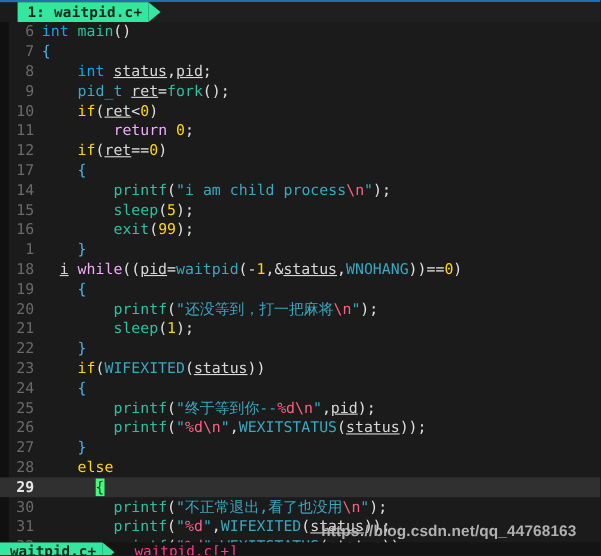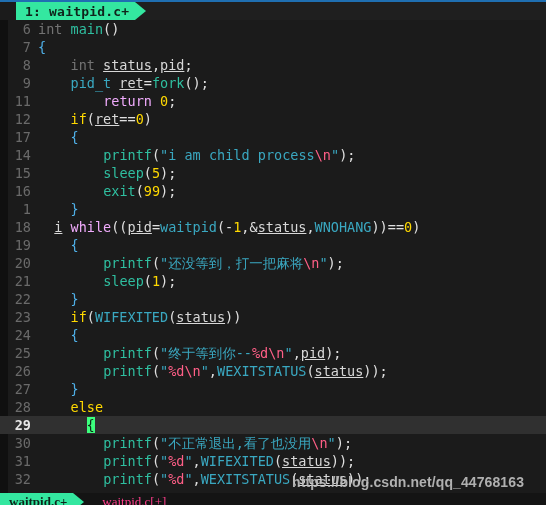--- a/index.html
+++ b/index.html
@@ -96,21 +96,21 @@
     padding-right: 7px;
     box-sizing: border-box;
   }
   .line.cursorline .lnum {
     color: #e8e8e8;
     font-weight: bold;
   }
   .code { white-space: pre; }
 
   
-  .t-type    { color: #737373; }       
+  .t-type    { color: #0ea5e9; }       
   .t-plain   { color: #d8d8d8; text-decoration: underline; }
   .t-kw      { color: #ffd900; }       
   .t-kw2     { color: #f0abfc; }       
   .t-fn      { color: #2fbfa0; }       
   .t-fn2     { color: #3aa8c1; }       
   .t-str     { color: #3aa8c1; }
   .t-num     { color: #ffd900; }
   .t-esc     { color: #ff5f87; }
   .t-punc    { color: #e0e0e0; }
   .t-brace   { color: #4fb0e8; }
@@ -122,21 +122,20 @@
 
   
   .statusline {
     position: absolute;
     left: 0;
     top: 493px;
     width: 546px;
     height: 12px;
     background: #141414;
     overflow: hidden;
-    font-family: Liberation Serif, serif;
   }
   .status-inner {
     position: relative;
     height: 18px;
     line-height: 18px;
     font-size: 13px;
     white-space: pre;
     display: flex;
     align-items: center;
   }
@@ -188,20 +187,21 @@
     <div class="tab-arrow"></div>
   </div>
 
   <div class="editor">
     <div class="gutter-strip"></div>
     <div class="lines" id="code-lines">
         <div class="line"><span class="lnum">6</span><span class="code"><span class="t-type">int</span><span class="t-punc"> </span><span class="t-fn">main</span><span class="t-punc">(</span><span class="t-punc">)</span></span></div>
         <div class="line"><span class="lnum">7</span><span class="code"><span class="t-brace">{</span></span></div>
         <div class="line"><span class="lnum">8</span><span class="code"><span class="t-punc"> </span><span class="t-punc"> </span><span class="t-punc"> </span><span class="t-punc"> </span><span class="t-type">int</span><span class="t-punc"> </span><span class="t-plain">status</span><span class="t-punc">,</span><span class="t-plain">pid</span><span class="t-punc">;</span></span></div>
         <div class="line"><span class="lnum">9</span><span class="code"><span class="t-punc"> </span><span class="t-punc"> </span><span class="t-punc"> </span><span class="t-punc"> </span><span class="t-fn2">pid_t</span><span class="t-punc"> </span><span class="t-plain">ret</span><span class="t-punc">=</span><span class="t-fn">fork</span><span class="t-punc">(</span><span class="t-punc">)</span><span class="t-punc">;</span></span></div>
+        <div class="line"><span class="lnum">10</span><span class="code"><span class="t-punc"> </span><span class="t-punc"> </span><span class="t-punc"> </span><span class="t-punc"> </span><span class="t-kw">if</span><span class="t-punc">(</span><span class="t-plain">ret</span><span class="t-punc">&lt;</span><span class="t-num">0</span><span class="t-punc">)</span></span></div>
         <div class="line"><span class="lnum">11</span><span class="code"><span class="t-punc"> </span><span class="t-punc"> </span><span class="t-punc"> </span><span class="t-punc"> </span><span class="t-punc"> </span><span class="t-punc"> </span><span class="t-punc"> </span><span class="t-punc"> </span><span class="t-kw2">return</span><span class="t-punc"> </span><span class="t-num">0</span><span class="t-punc">;</span></span></div>
         <div class="line"><span class="lnum">12</span><span class="code"><span class="t-punc"> </span><span class="t-punc"> </span><span class="t-punc"> </span><span class="t-punc"> </span><span class="t-kw">if</span><span class="t-punc">(</span><span class="t-plain">ret</span><span class="t-punc">=</span><span class="t-punc">=</span><span class="t-num">0</span><span class="t-punc">)</span></span></div>
         <div class="line"><span class="lnum">17</span><span class="code"><span class="t-punc"> </span><span class="t-punc"> </span><span class="t-punc"> </span><span class="t-punc"> </span><span class="t-brace">{</span></span></div>
         <div class="line"><span class="lnum">14</span><span class="code"><span class="t-punc"> </span><span class="t-punc"> </span><span class="t-punc"> </span><span class="t-punc"> </span><span class="t-punc"> </span><span class="t-punc"> </span><span class="t-punc"> </span><span class="t-punc"> </span><span class="t-fn">printf</span><span class="t-punc">(</span><span class="t-str">"</span><span class="t-str">i</span><span class="t-str"> </span><span class="t-str">a</span><span class="t-str">m</span><span class="t-str"> </span><span class="t-str">c</span><span class="t-str">h</span><span class="t-str">i</span><span class="t-str">l</span><span class="t-str">d</span><span class="t-str"> </span><span class="t-str">p</span><span class="t-str">r</span><span class="t-str">o</span><span class="t-str">c</span><span class="t-str">e</span><span class="t-str">s</span><span class="t-str">s</span><span class="t-esc">\n</span><span class="t-str">"</span><span class="t-punc">)</span><span class="t-punc">;</span></span></div>
         <div class="line"><span class="lnum">15</span><span class="code"><span class="t-punc"> </span><span class="t-punc"> </span><span class="t-punc"> </span><span class="t-punc"> </span><span class="t-punc"> </span><span class="t-punc"> </span><span class="t-punc"> </span><span class="t-punc"> </span><span class="t-fn">sleep</span><span class="t-punc">(</span><span class="t-num">5</span><span class="t-punc">)</span><span class="t-punc">;</span></span></div>
         <div class="line"><span class="lnum">16</span><span class="code"><span class="t-punc"> </span><span class="t-punc"> </span><span class="t-punc"> </span><span class="t-punc"> </span><span class="t-punc"> </span><span class="t-punc"> </span><span class="t-punc"> </span><span class="t-punc"> </span><span class="t-fn">exit</span><span class="t-punc">(</span><span class="t-num">99</span><span class="t-punc">)</span><span class="t-punc">;</span></span></div>
         <div class="line"><span class="lnum">1</span><span class="code"><span class="t-punc"> </span><span class="t-punc"> </span><span class="t-punc"> </span><span class="t-punc"> </span><span class="t-brace">}</span></span></div>
         <div class="line"><span class="lnum">18</span><span class="code"><span class="t-punc"> </span><span class="t-punc"> </span><span class="t-plain">i</span><span class="t-punc"> </span><span class="t-kw2">while</span><span class="t-punc">(</span><span class="t-punc">(</span><span class="t-plain">pid</span><span class="t-punc">=</span><span class="t-fn2">waitpid</span><span class="t-punc">(</span><span class="t-punc">-</span><span class="t-num">1</span><span class="t-punc">,</span><span class="t-punc">&amp;</span><span class="t-plain">status</span><span class="t-punc">,</span><span class="t-fn2">WNOHANG</span><span class="t-punc">)</span><span class="t-punc">)</span><span class="t-punc">=</span><span class="t-punc">=</span><span class="t-num">0</span><span class="t-punc">)</span></span></div>
         <div class="line"><span class="lnum">19</span><span class="code"><span class="t-punc"> </span><span class="t-punc"> </span><span class="t-punc"> </span><span class="t-punc"> </span><span class="t-brace">{</span></span></div>
         <div class="line"><span class="lnum">20</span><span class="code"><span class="t-punc"> </span><span class="t-punc"> </span><span class="t-punc"> </span><span class="t-punc"> </span><span class="t-punc"> </span><span class="t-punc"> </span><span class="t-punc"> </span><span class="t-punc"> </span><span class="t-fn">printf</span><span class="t-punc">(</span><span class="t-str">"</span><span class="t-str">还</span><span class="t-str">没</span><span class="t-str">等</span><span class="t-str">到</span><span class="t-str">，</span><span class="t-str">打</span><span class="t-str">一</span><span class="t-str">把</span><span class="t-str">麻</span><span class="t-str">将</span><span class="t-esc">\n</span><span class="t-str">"</span><span class="t-punc">)</span><span class="t-punc">;</span></span></div>

